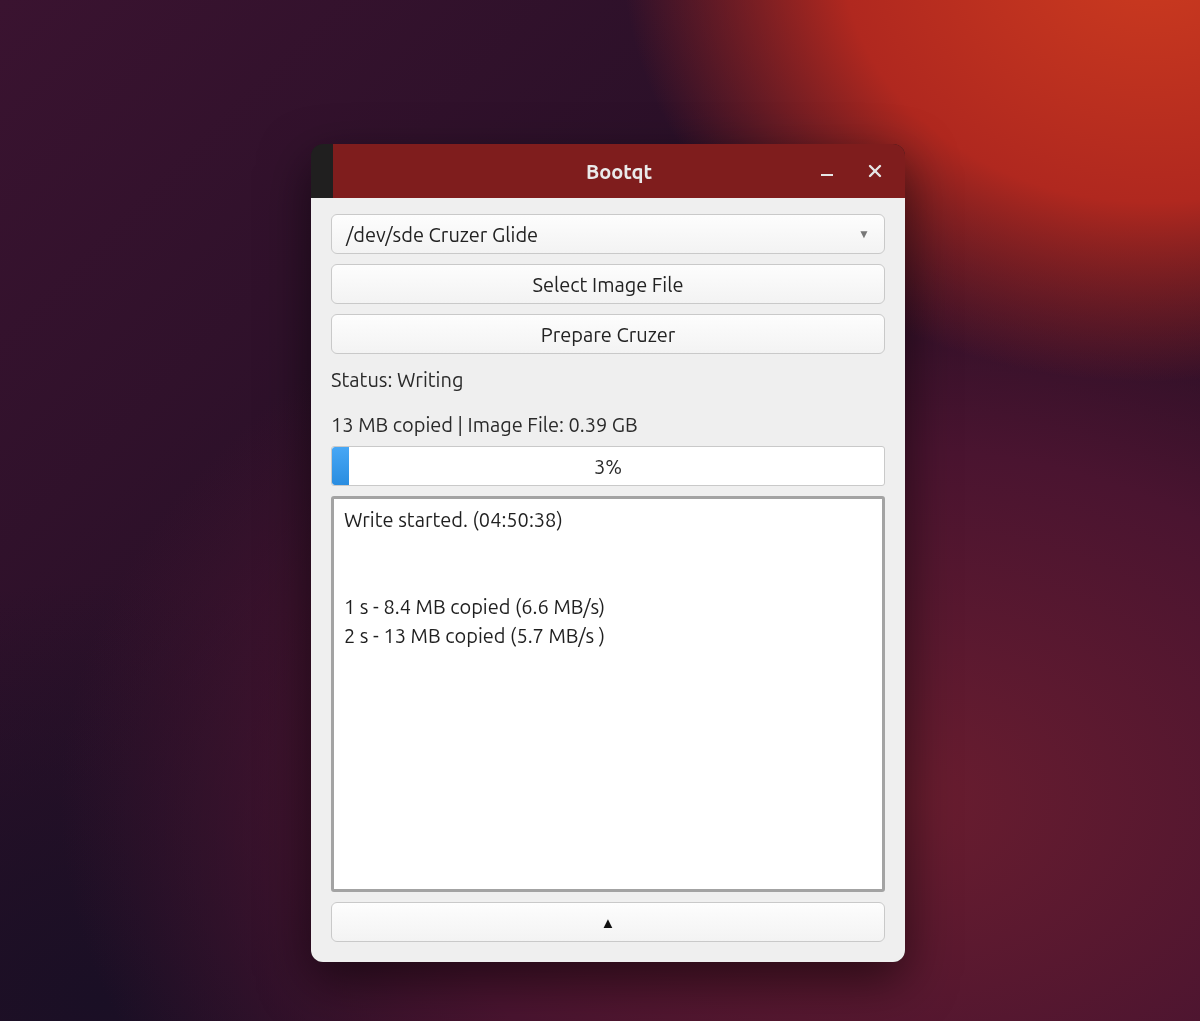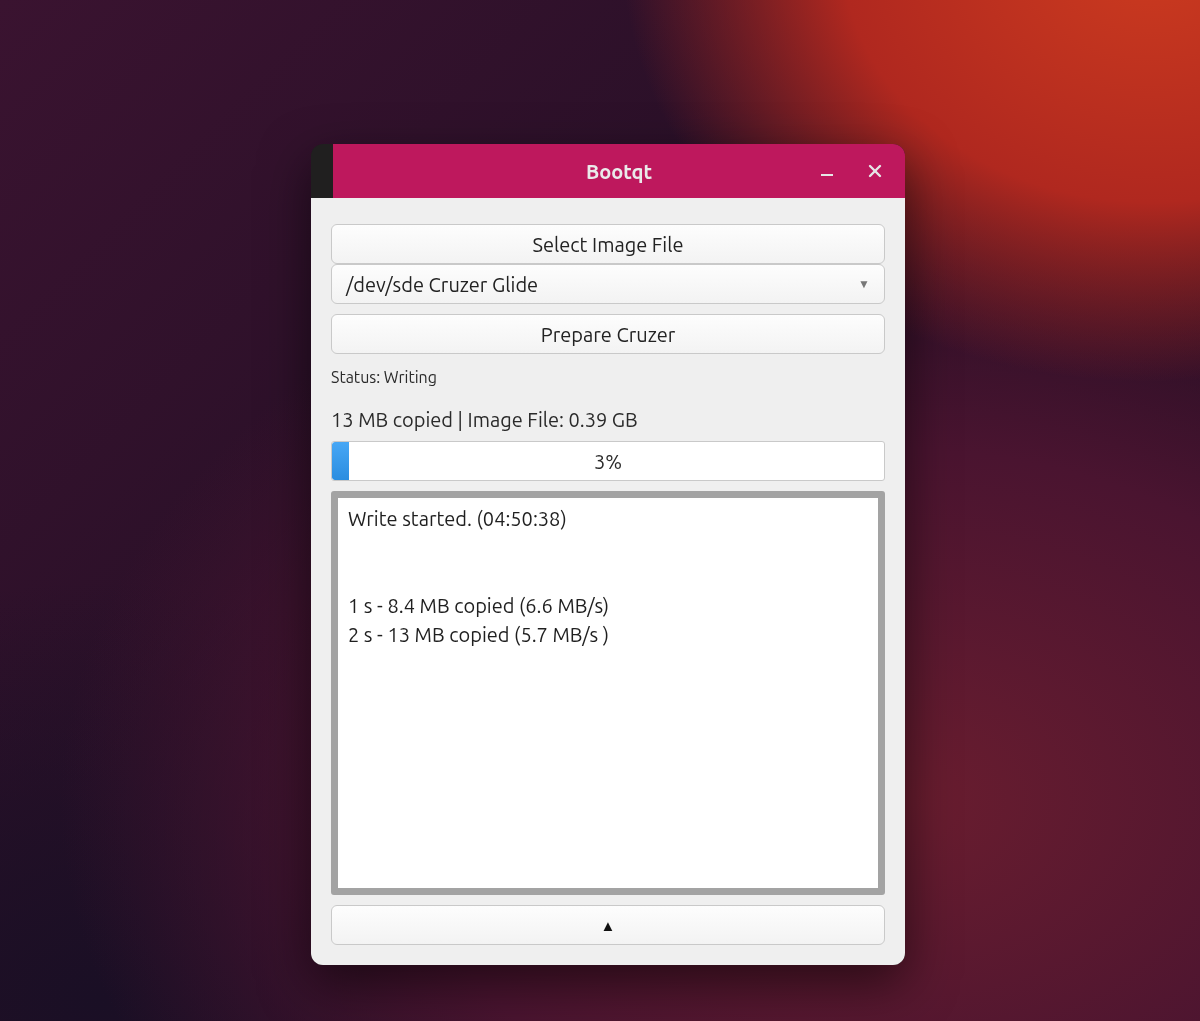--- a/index.html
+++ b/index.html
@@ -25,21 +25,21 @@
     left: 311px;
     top: 144px;
     width: 594px;
     border-radius: 12px;
     background: #201f1f;
     box-shadow: 0 18px 50px rgba(0,0,0,0.55);
     overflow: hidden;
   }
   .titlebar {
     height: 54px;
-    background: #be185d;
+    background: #7f1d1d;
     display: flex;
     align-items: center;
     color: #eaeaea;
     position: relative;
     margin-left: 22px;
   }
   .title {
     position: absolute;
     left: 0; right: 0;
     text-align: center;
@@ -96,21 +96,21 @@
   .btn {
     height: 40px;
     display: flex;
     align-items: center;
     justify-content: center;
     cursor: pointer;
     margin-top: 10px;
   }
   .status {
     margin-top: 14px;
-    font-size: 16px;
+    font-size: 20px;
     color: #2a2a2a;
   }
   .subline {
     margin-top: 22px;
     font-size: 20px;
     color: #2a2a2a;
   }
   .progress-wrap {
     margin-top: 10px;
     height: 38px;
@@ -131,21 +131,21 @@
     left: 0; right: 0; top: 0; bottom: 0;
     display: flex;
     align-items: center;
     justify-content: center;
     font-size: 20px;
     color: #2a2a2a;
   }
   .logbox {
     margin-top: 10px;
     background: #ffffff;
-    border: 7px solid #a3a3a3;
+    border: 3px solid #a3a3a3;
     border-radius: 3px;
     height: 378px;
     padding: 6px 10px;
     font-size: 20px;
     color: #1f1f1f;
     line-height: 1.45;
     white-space: pre-line;
     overflow: hidden;
   }
   .expander {
@@ -177,30 +177,30 @@
           <svg width="14" height="14" viewBox="0 0 14 14">
             <line x1="2" y1="2" x2="12" y2="12" stroke="#e6e6e6" stroke-width="2.4" stroke-linecap="round"></line>
             <line x1="12" y1="2" x2="2" y2="12" stroke="#e6e6e6" stroke-width="2.4" stroke-linecap="round"></line>
           </svg>
         </div>
       </div>
     </div>
 
     <div class="body">
 
-      <div class="field btn">
-        <span>Select Image File</span>
-      </div>
-
       <div class="field combo">
         <span>/dev/sde     Cruzer Glide</span>
         <span class="chev">▼</span>
       </div>
 
       <div class="field btn">
+        <span>Select Image File</span>
+      </div>
+
+      <div class="field btn">
         <span>Prepare Cruzer</span>
       </div>
 
       <div class="status">Status: Writing</div>
       <div class="subline">13 MB copied | Image File: 0.39 GB</div>
 
       <div class="progress-wrap">
         <div class="progress-fill" style="width: 3%;"></div>
         <div class="progress-text">3%</div>
       </div>

